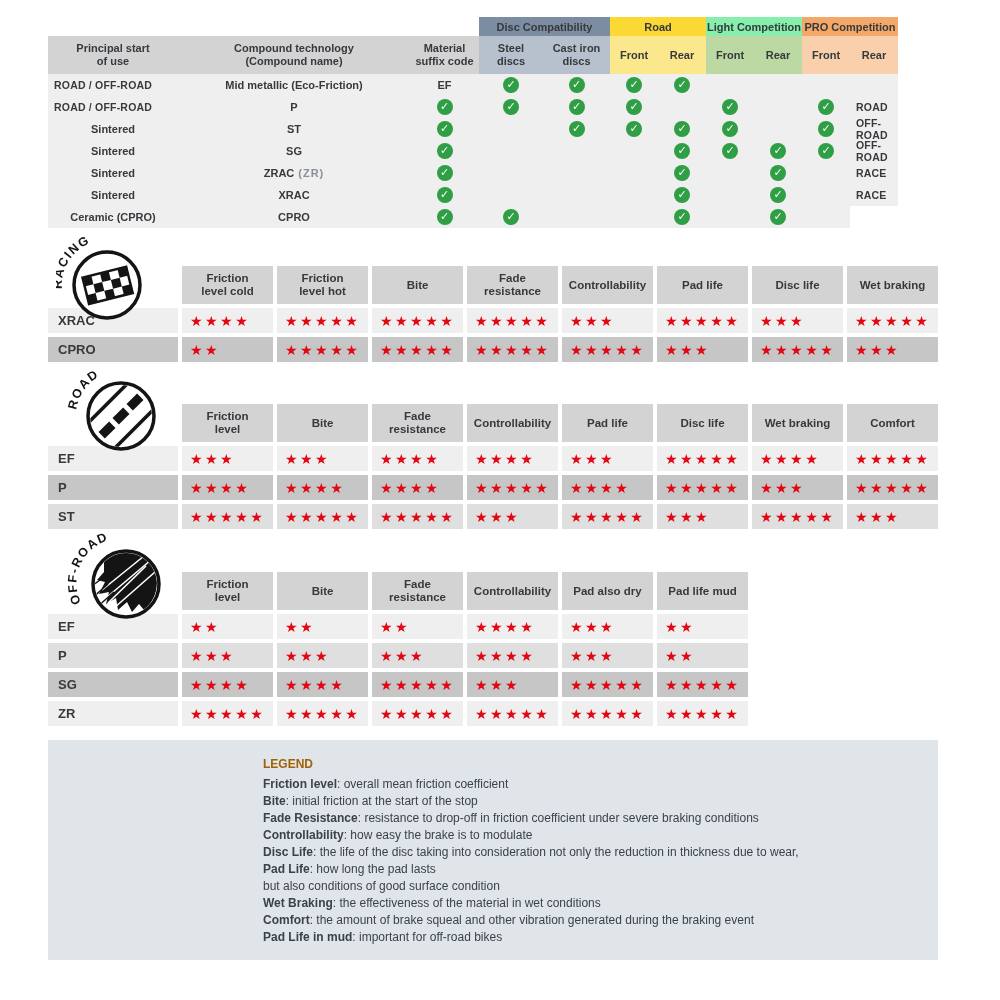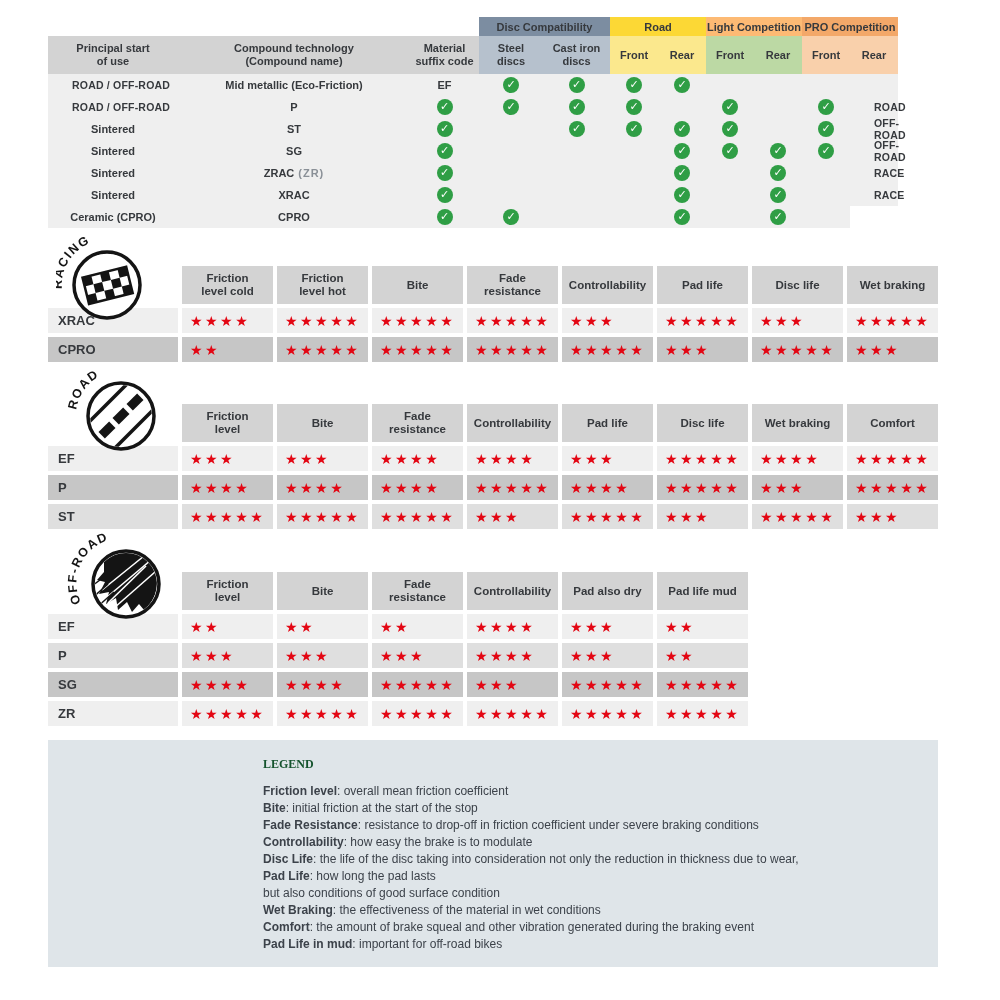--- a/index.html
+++ b/index.html
@@ -10,21 +10,21 @@
   
   .compat-grid{display:grid;grid-template-columns:130px 232px 69px 64px 67px repeat(6,48px);gap:0;}
   .g-spacer{height:19px;}
   .g-head{height:19px;display:flex;align-items:center;justify-content:center;
           font-size:11px;font-weight:bold;}
   .h-cell{height:38px;display:flex;align-items:center;justify-content:center;text-align:center;
           white-space:pre-line;font-size:11px;font-weight:bold;line-height:13px;}
   .h-gray{background:#d3d3d3;}
   .cell{height:22px;background:#efefef;display:flex;align-items:center;justify-content:center;
         font-size:11px;font-weight:bold;}
-  .use-cell{justify-content:flex-start;padding-left:24px;font-size:10.5px;letter-spacing:.2px;}
+  .use-cell{justify-content:flex-start;padding-left:6px;font-size:10.5px;letter-spacing:.2px;}
   .sfx{color:#8a9097;margin-left:4px;letter-spacing:1px;}
   .check{width:16px;height:16px;border-radius:50%;color:#fff;font-size:11px;line-height:16px;
          text-align:center;font-weight:bold;font-family:"DejaVu Sans",sans-serif;}
 
   
   .rating-section{position:relative;}
   #racing-section{margin-top:38px;}
   #road-section{margin-top:42px;}
   #offroad-section{margin-top:43px;}
   .rating-grid{display:grid;gap:4px;}
@@ -39,35 +39,35 @@
   .t-mid{background:#dfdfdf;}
   .t-dark{background:#c6c6c6;}
 
   .sec-icon{position:absolute;left:8px;}
   .arc-text{font-size:12.5px;font-weight:bold;fill:#141414;letter-spacing:1.5px;
             font-family:"Liberation Sans",sans-serif;}
 
   
   .legend-box{margin-top:14px;width:890px;box-sizing:border-box;background:#dfe5e9;
               padding:16px 24px 14px 215px;font-size:12px;line-height:17px;color:#3c424a;}
-  .legend-title{color:#14532d;font-weight:bold;margin-bottom:10px;font-family:Liberation Serif, serif;}
+  .legend-title{color:#a16207;font-weight:bold;margin-bottom:3px;}
   .legend-line b{font-weight:bold;}
 </style>
 </head>
 <body>
 
 <div class="page">
   <div class="content">
 
     <section>
       <div class="compat-grid" id="compat-grid">
           <div class="g-spacer" style="grid-column: 1 / span 3;"></div>
           <div class="g-head" style="grid-column: 4 / span 2; background: rgb(124, 141, 161);">Disc Compatibility</div>
           <div class="g-head" style="grid-column: 6 / span 2; background: rgb(252, 216, 53);">Road</div>
-          <div class="g-head" style="grid-column: 8 / span 2; background: #fdba74;">Light Competition</div>
+          <div class="g-head" style="grid-column: 8 / span 2; background: #86efac;">Light Competition</div>
           <div class="g-head" style="grid-column: 10 / span 2; background: rgb(243, 168, 105);">PRO Competition</div>
           <div class="h-cell h-gray">Principal start
 of use</div>
           <div class="h-cell h-gray">Compound technology
 (Compound name)</div>
           <div class="h-cell h-gray">Material
 suffix code</div>
           <div class="h-cell" style="background: rgb(182, 193, 205);">Steel
 discs</div>
           <div class="h-cell" style="background: rgb(182, 193, 205);">Cast iron

